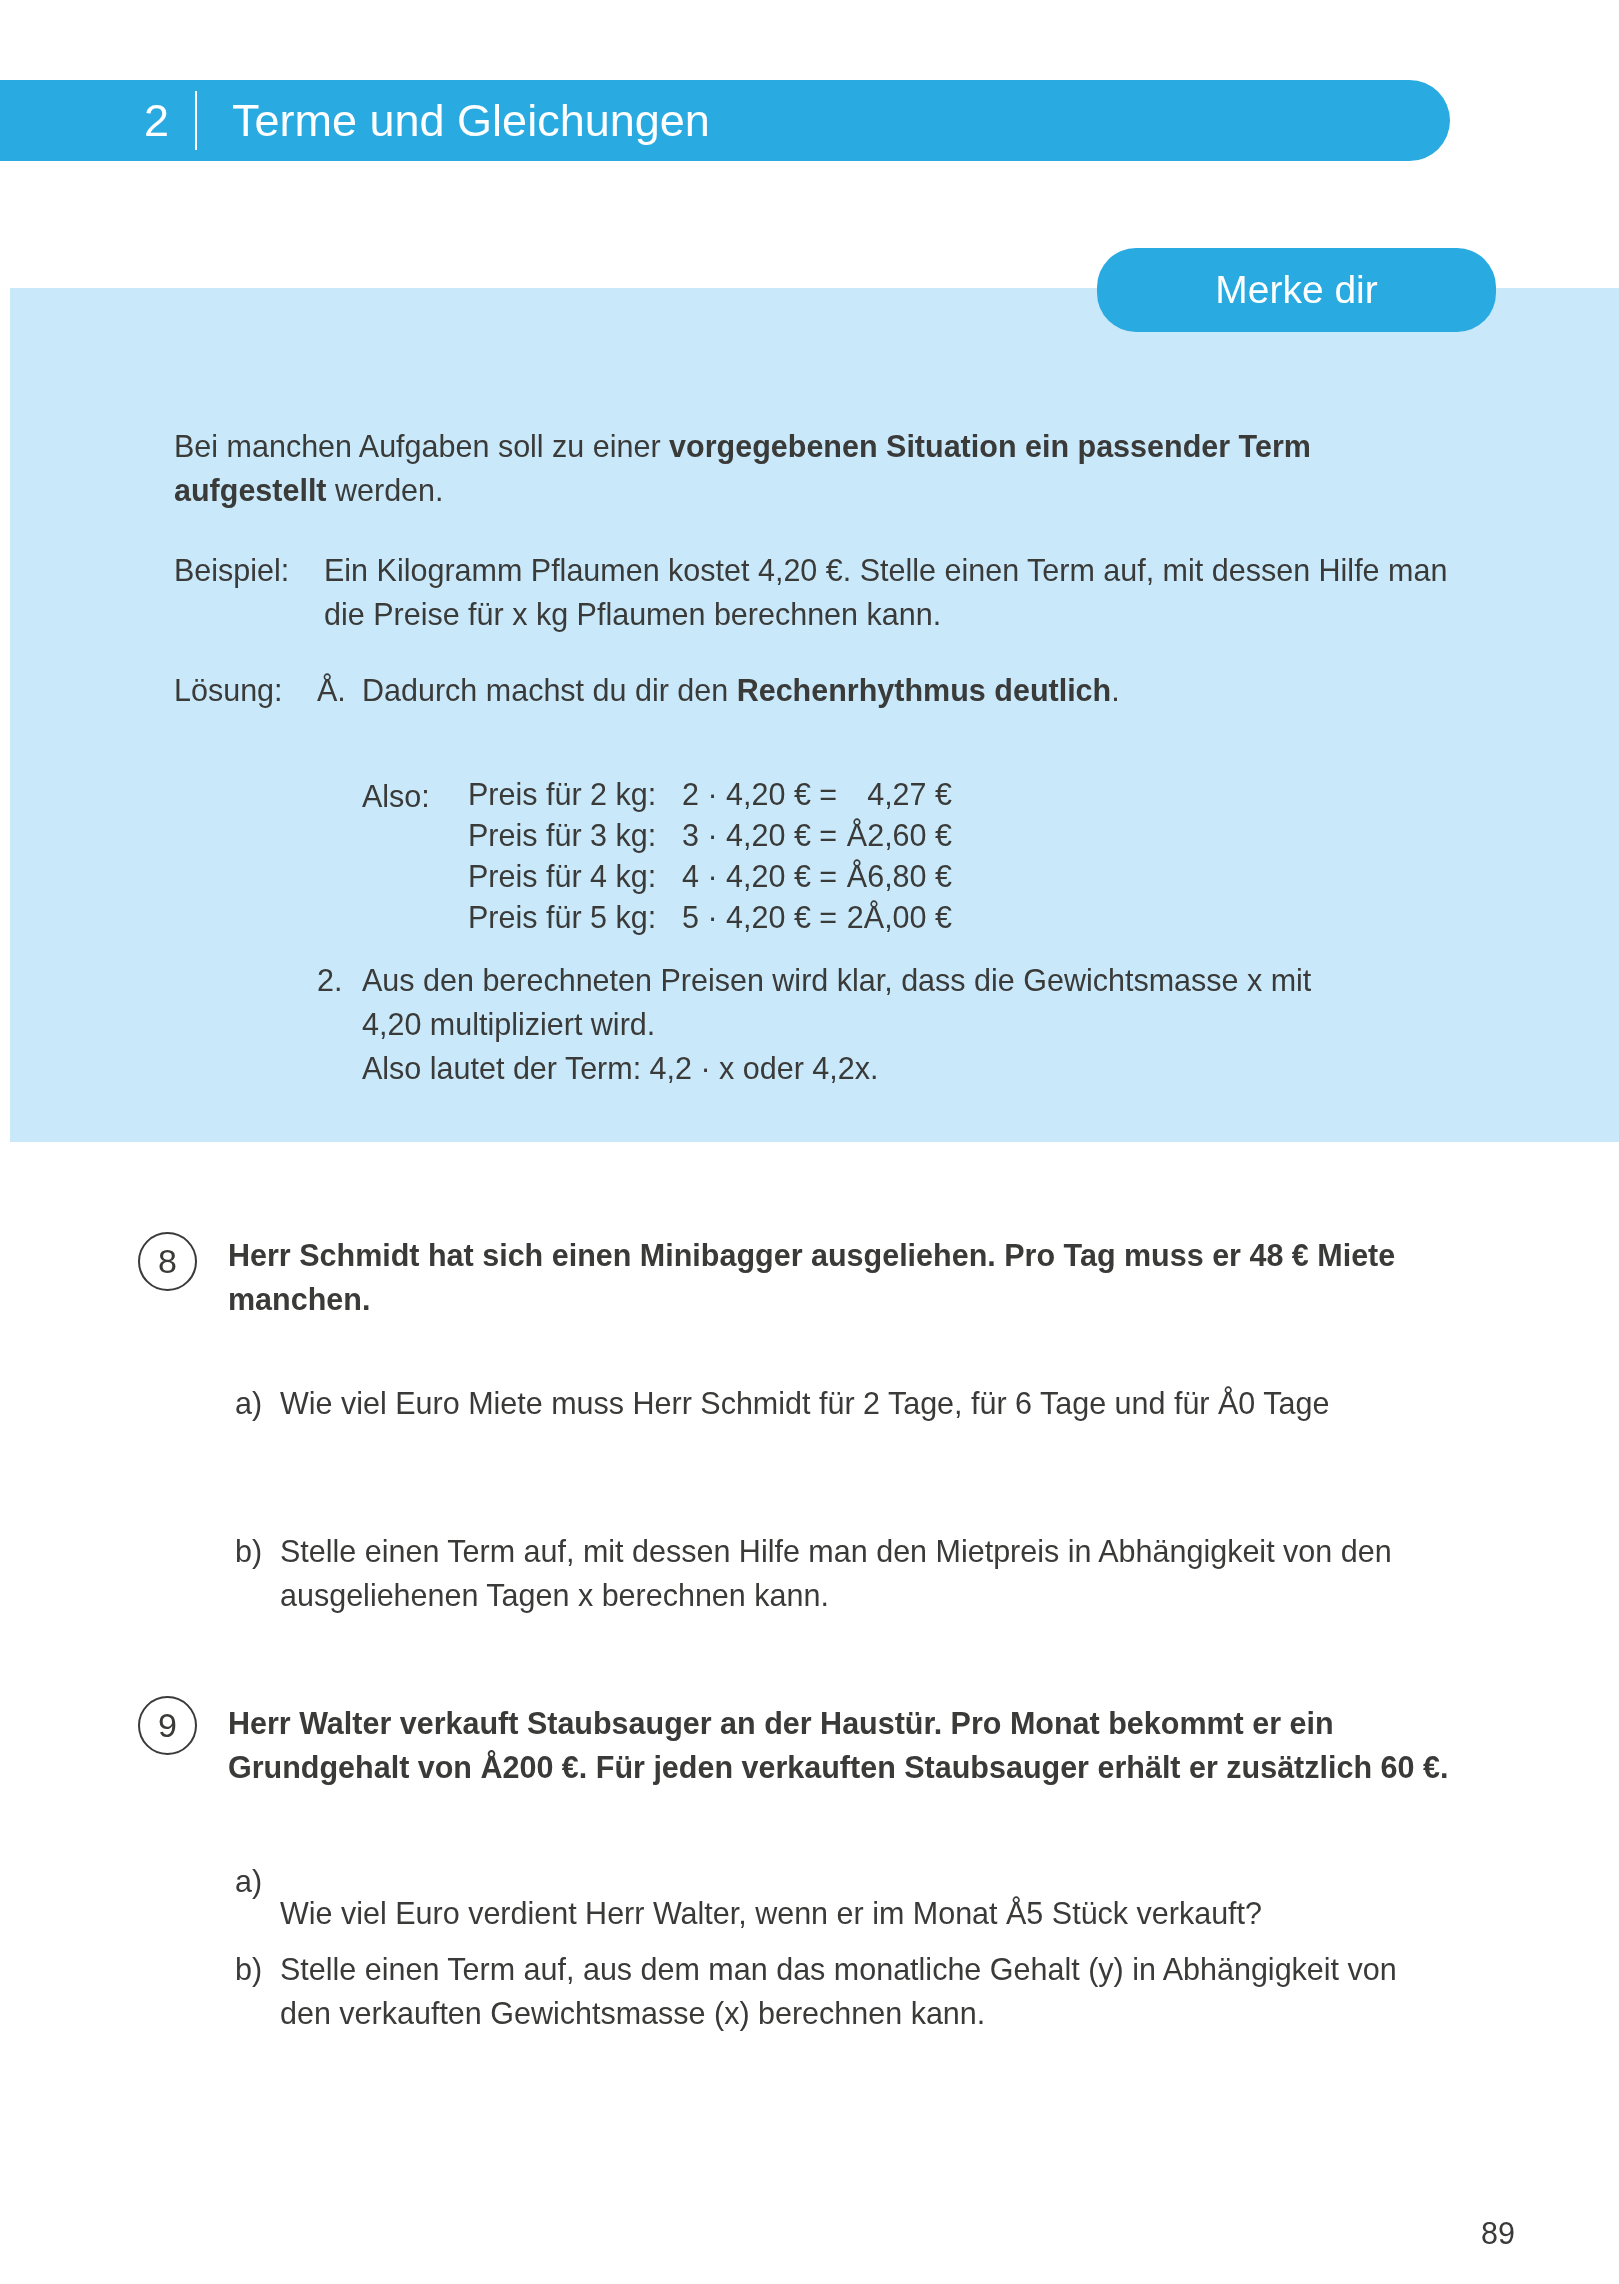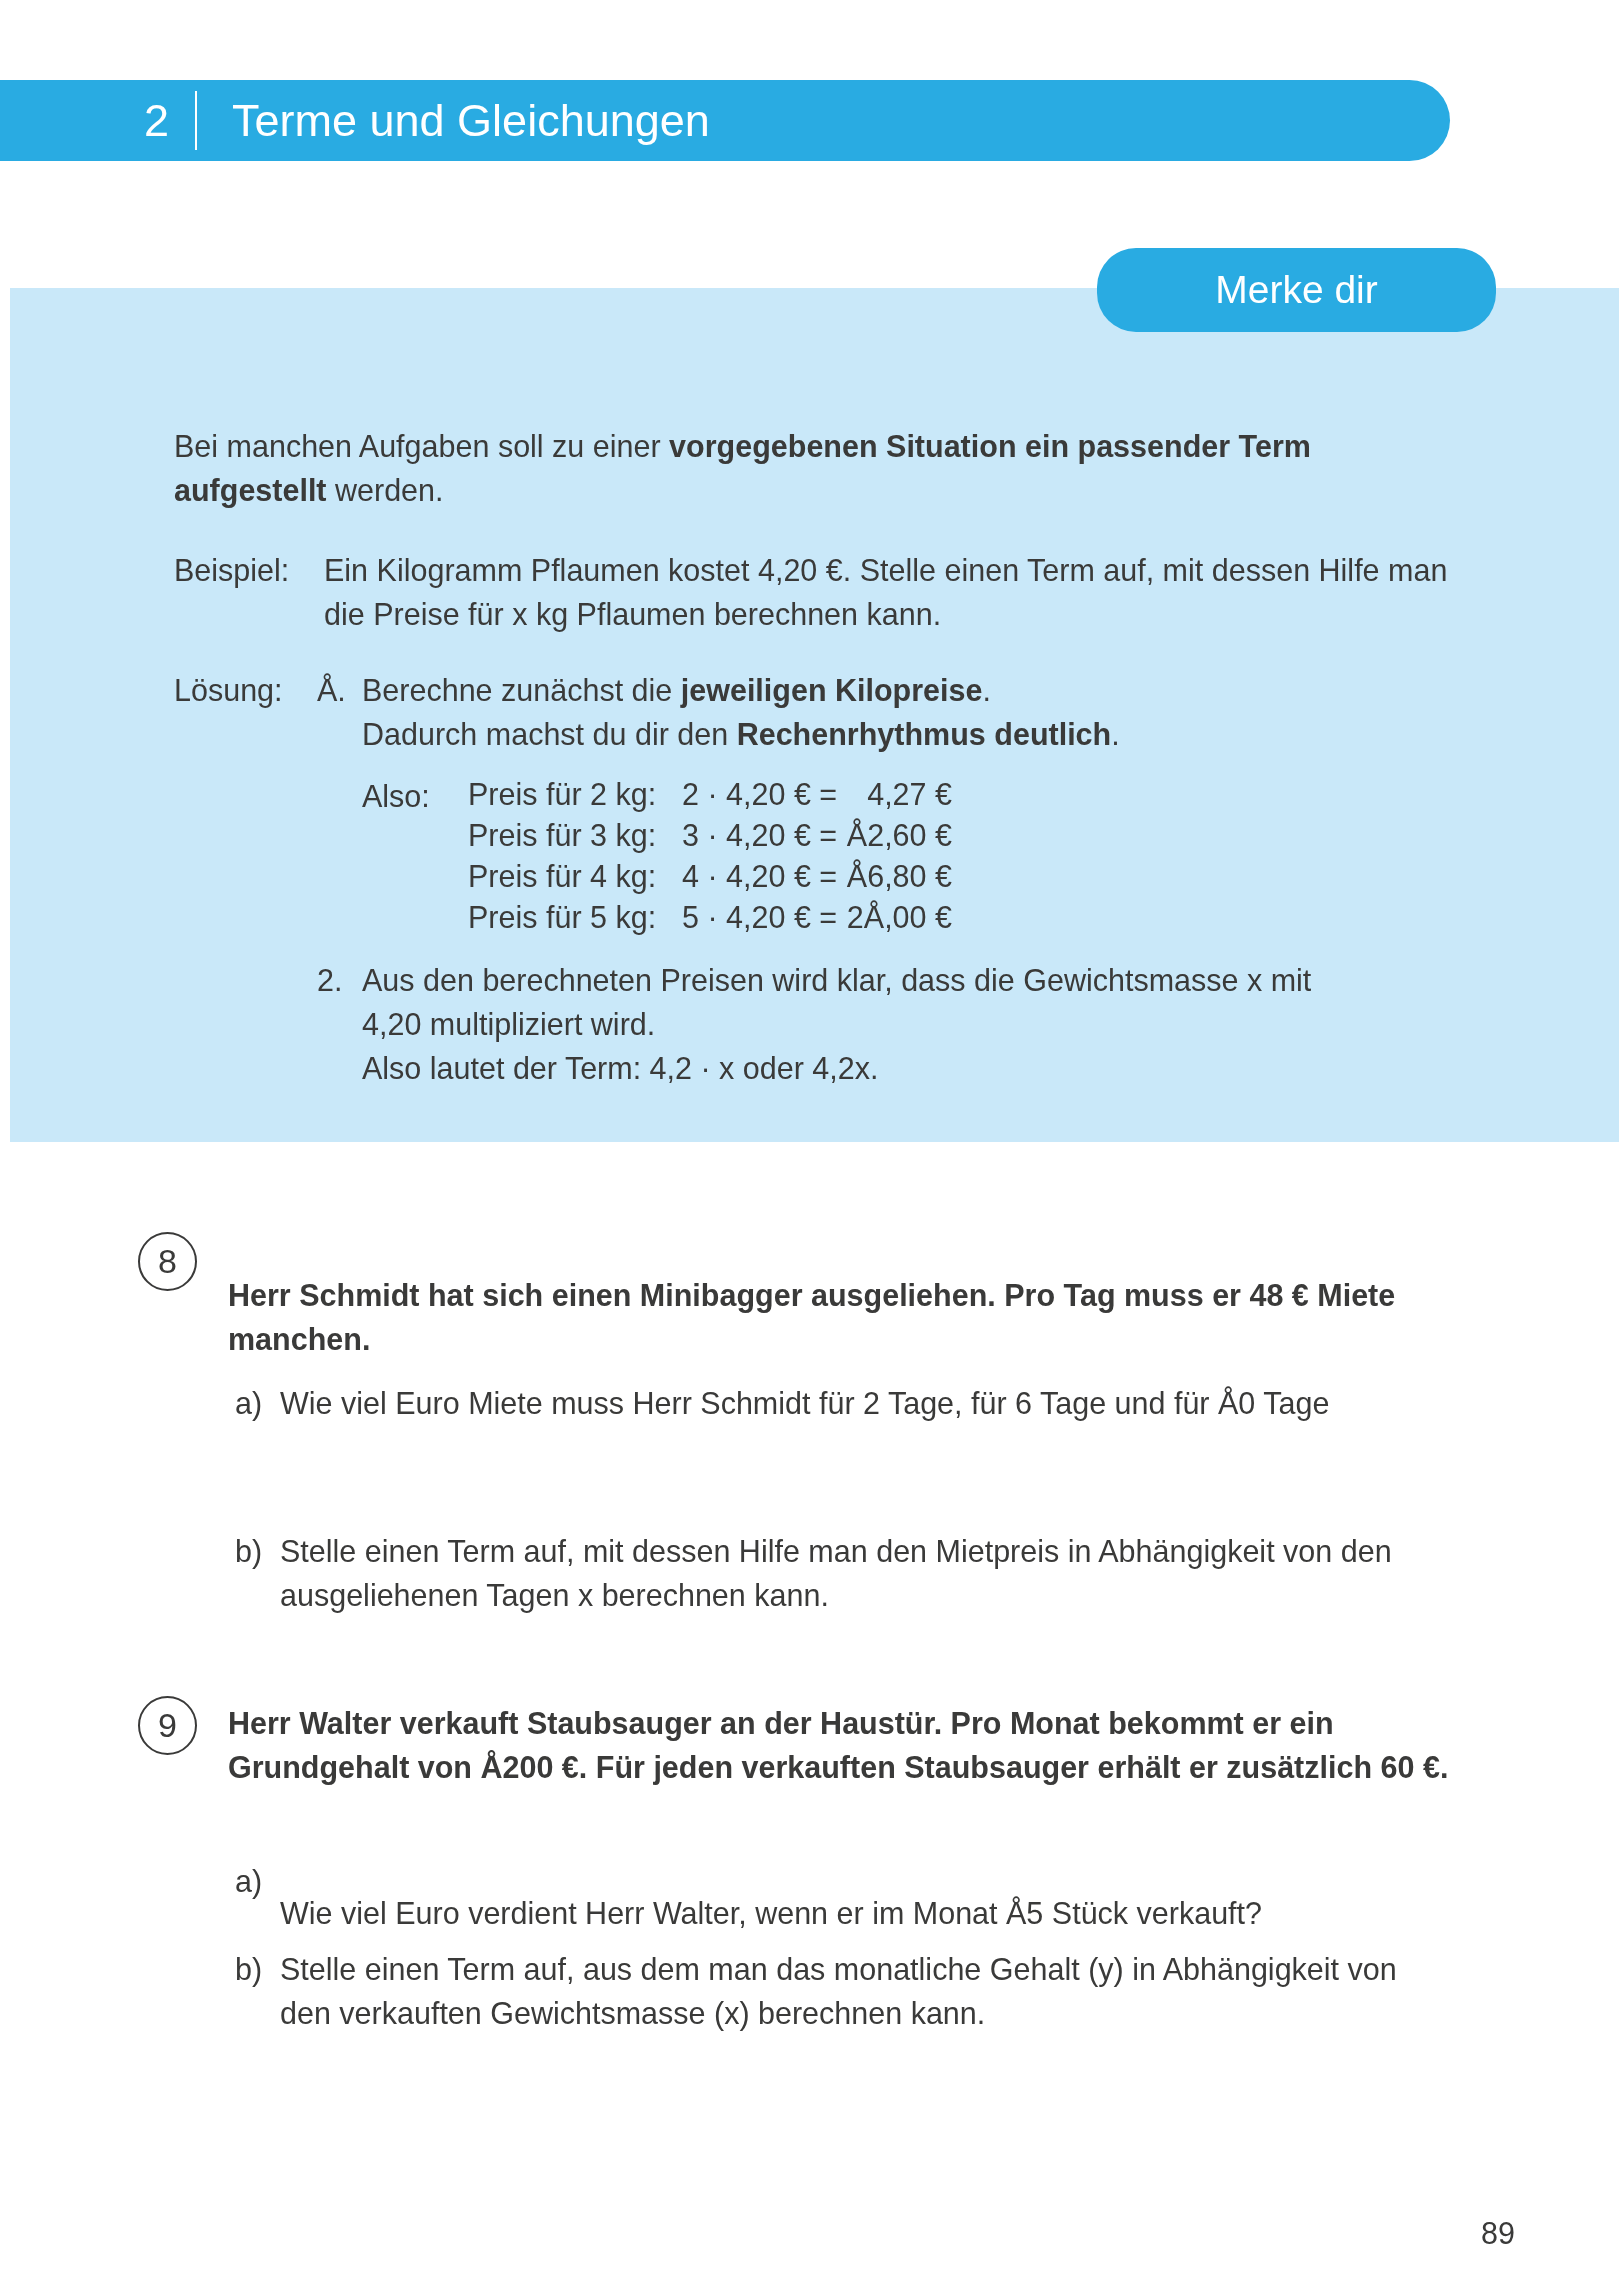--- a/index.html
+++ b/index.html
@@ -50,21 +50,21 @@
   #step2-marker{left:317px;top:958px;}
   #step2-text{left:362px;top:958px;}
 
   
   .task-circle{position:absolute;width:59px;height:59px;border:2.4px solid var(--ink);
                border-radius:50%;display:flex;align-items:center;justify-content:center;
                font-size:34px;color:var(--ink);background:#fff;}
   #ex8-circle{left:138px;top:1232px;}
   #ex9-circle{left:138px;top:1696px;}
 
-  #ex8-stem{left:228px;top:1233px;font-weight:700;margin-top:40px;}
+  #ex8-stem{left:228px;top:1233px;font-weight:700;}
   #ex8-a-marker{left:235px;top:1381px;}
   #ex8-a-text{left:280px;top:1381px;}
   #ex8-b-marker{left:235px;top:1529px;}
   #ex8-b-text{left:280px;top:1529px;}
 
   #ex9-stem{left:228px;top:1701px;font-weight:700;}
   #ex9-a-marker{left:235px;top:1859px;}
   #ex9-a-text{left:280px;top:1859px;margin-top:32px;}
   #ex9-b-marker{left:235px;top:1947px;}
   #ex9-b-text{left:280px;top:1947px;}
@@ -93,21 +93,20 @@
 
   <div id="beispiel-label" class="t">Beispiel:</div>
   <div id="beispiel-text" class="t">
     <div class="line">Ein Kilogramm Pflaumen kostet 4,20 €. Stelle einen Term auf, mit dessen Hilfe man</div>
     <div class="line">die Preise für x kg Pflaumen berechnen kann.</div>
   </div>
 
   <div id="loesung-label" class="t">Lösung:</div>
   <div id="step1-marker" class="t">Å.</div>
   <div id="step1-text" class="t">
-    <div class="line"><span>Berechne zunächst die </span><b>jeweiligen Kilopreise</b><span>.</span></div>
     <div class="line"><span>Dadurch machst du dir den </span><b>Rechenrhythmus deutlich</b><span>.</span></div>
   </div>
 
   <div id="also-label" class="t">Also:</div>
   <div id="price-table" class="t">
     <div class="price-row">
       <span class="p-label">Preis für 2 kg:</span>
       <span class="p-calc">2 · 4,20 € =</span>
       <span class="p-result">4,27 €</span>
     </div>

